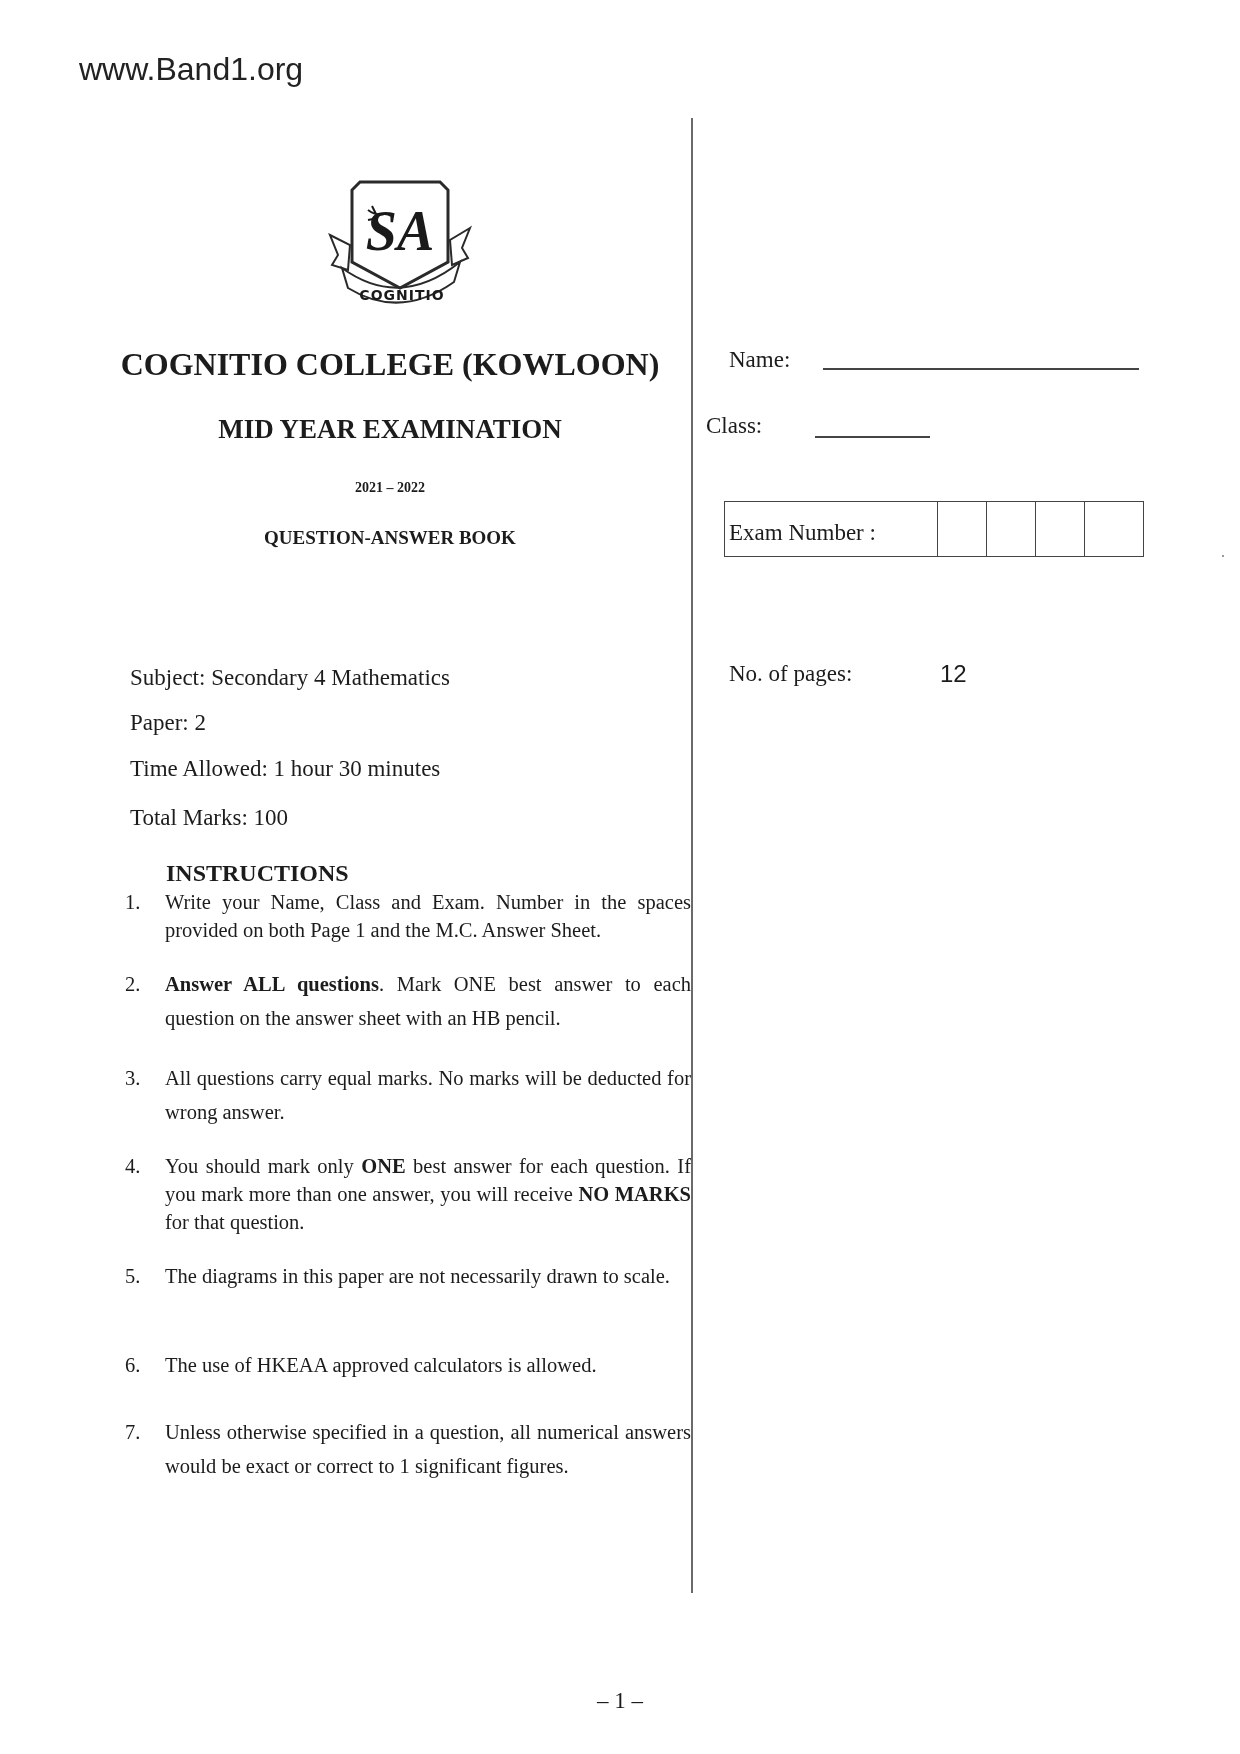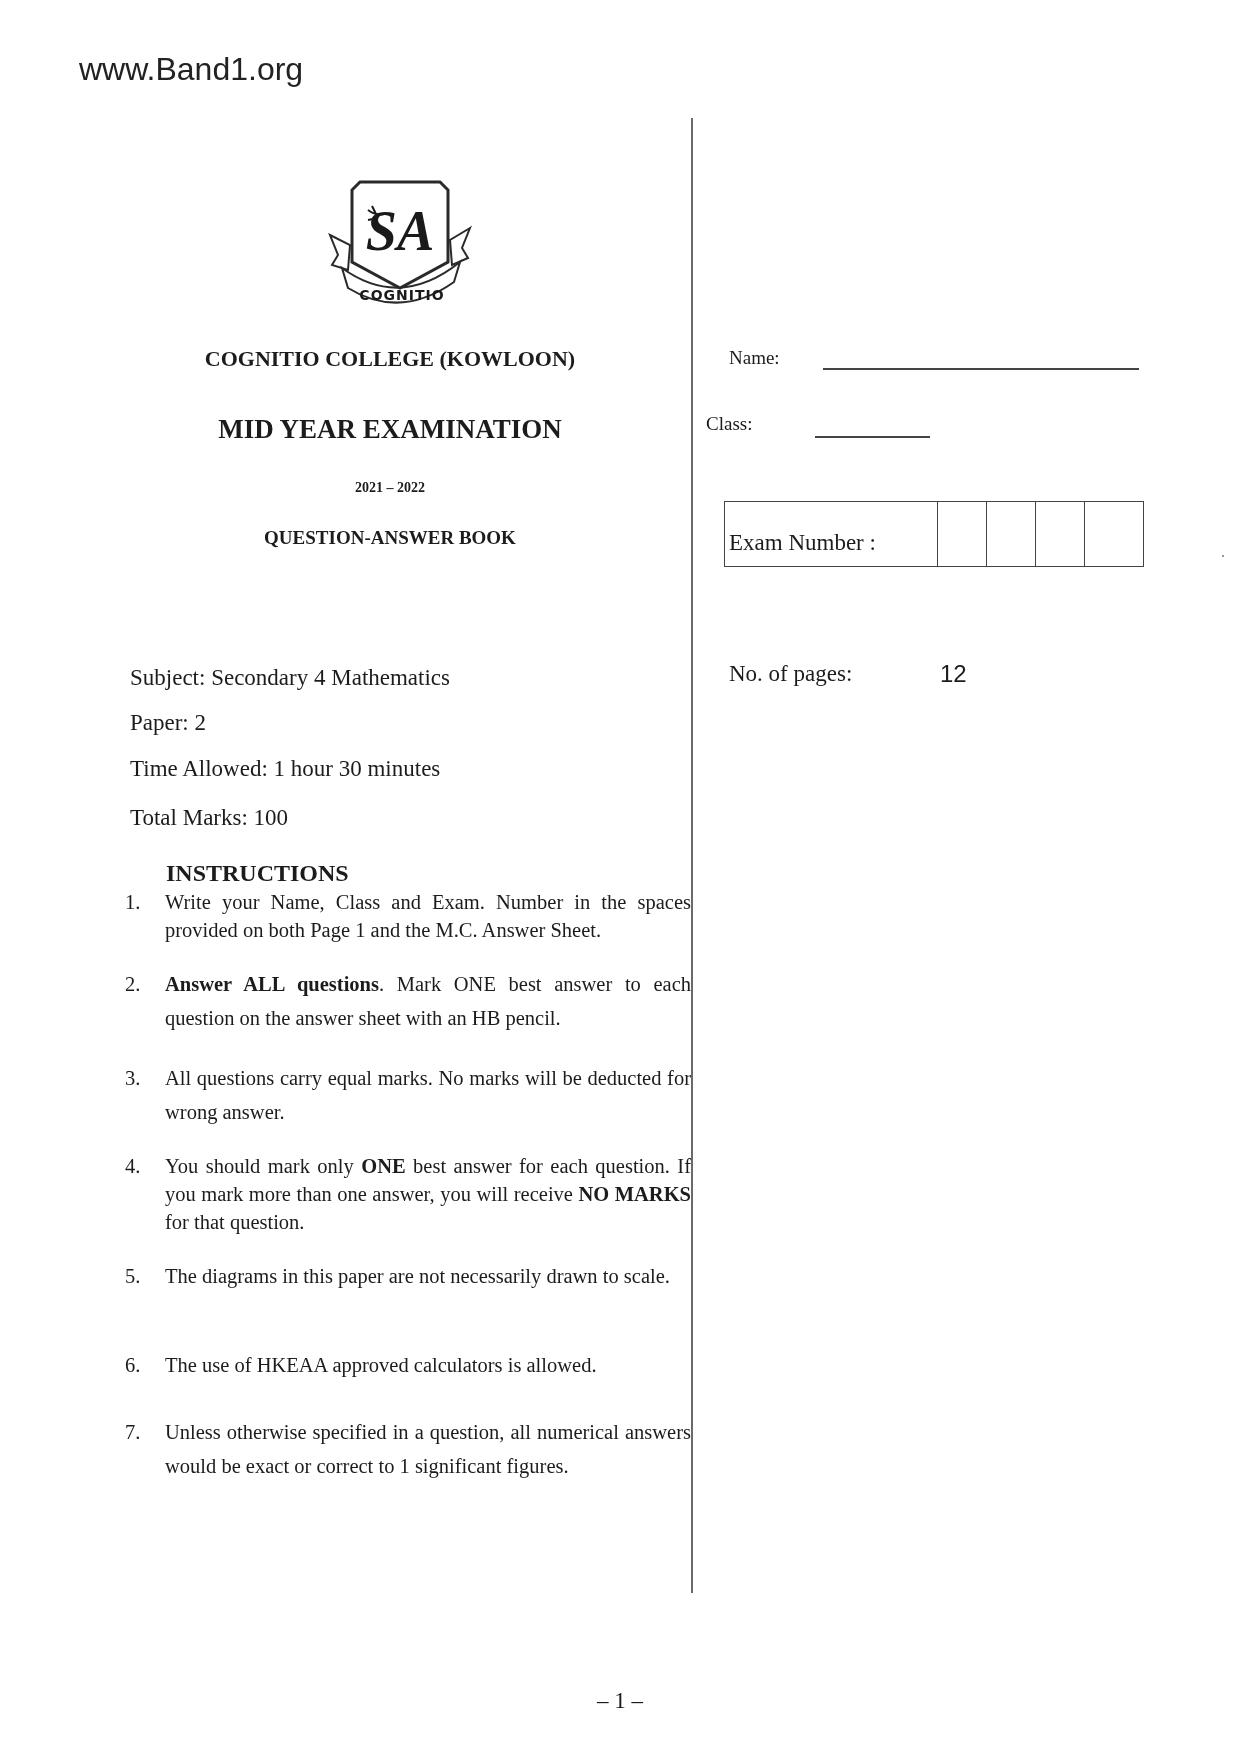--- a/index.html
+++ b/index.html
@@ -3,31 +3,31 @@
 <meta charset="utf-8">
 <style>
   html, body { margin: 0; padding: 0; background: #ffffff; }
   body { width: 1240px; height: 1754px; position: relative; overflow: hidden; color: #1c1c1c; }
   .abs { position: absolute; }
   .serif { font-family: "Liberation Serif", "DejaVu Serif", serif; }
   .sans { font-family: "Liberation Sans", "DejaVu Sans", sans-serif; }
   #watermark { left: 40px; top: 51px; font-size: 32px; color: #222; margin-left: 39px; }
   #logo { left: 320px; top: 170px; width: 160px; height: 150px; }
   .title { left: 120px; width: 540px; text-align: center; font-weight: bold; }
-  #school { top: 346px; font-size: 22px; }
+  #school { top: 346px; font-size: 32px; }
   #exam { top: 414px; font-size: 27px; }
   #year { top: 480px; font-size: 14px; }
   #book { top: 527px; font-size: 19px; }
   #divider { left: 691px; top: 118px; width: 2px; height: 1475px; background: #6a6a6a; }
-  .field-label { font-size: 19px; }
+  .field-label { font-size: 23px; }
   #name-label { left: 729px; top: 347px; }
   #name-line { left: 823px; top: 368px; width: 316px; height: 1.5px; background: #444; }
   #class-label { left: 706px; top: 413px; }
   #class-line { left: 815px; top: 436px; width: 115px; height: 1.5px; background: #444; }
-  #exam-box { left: 724px; top: 501px; width: 420px; height: 66px; border: 1.5px solid #444; display: flex; box-sizing: border-box; }
+  #exam-box { left: 724px; top: 501px; width: 420px; height: 56px; border: 1.5px solid #444; display: flex; box-sizing: border-box; }
   #exam-box .label-cell { width: 213px; border-right: 1.5px solid #444; display: flex; align-items: flex-end; padding: 0 0 10px 4px; box-sizing: border-box; font-size: 23px; }
   #exam-box .digit-cell { width: 49px; border-right: 1.5px solid #444; box-sizing: border-box; }
   #exam-box .digit-cell:last-child { border-right: none; flex: 1; }
   #pages-label { left: 729px; top: 661px; font-size: 23px; }
   #pages-value { left: 940px; top: 660px; font-size: 24px; }
   .meta { left: 130px; font-size: 23px; }
   .meta b { font-weight: normal; }
   #subject { top: 665px; }
   #paper { top: 710px; }
   #time { top: 756px; }

